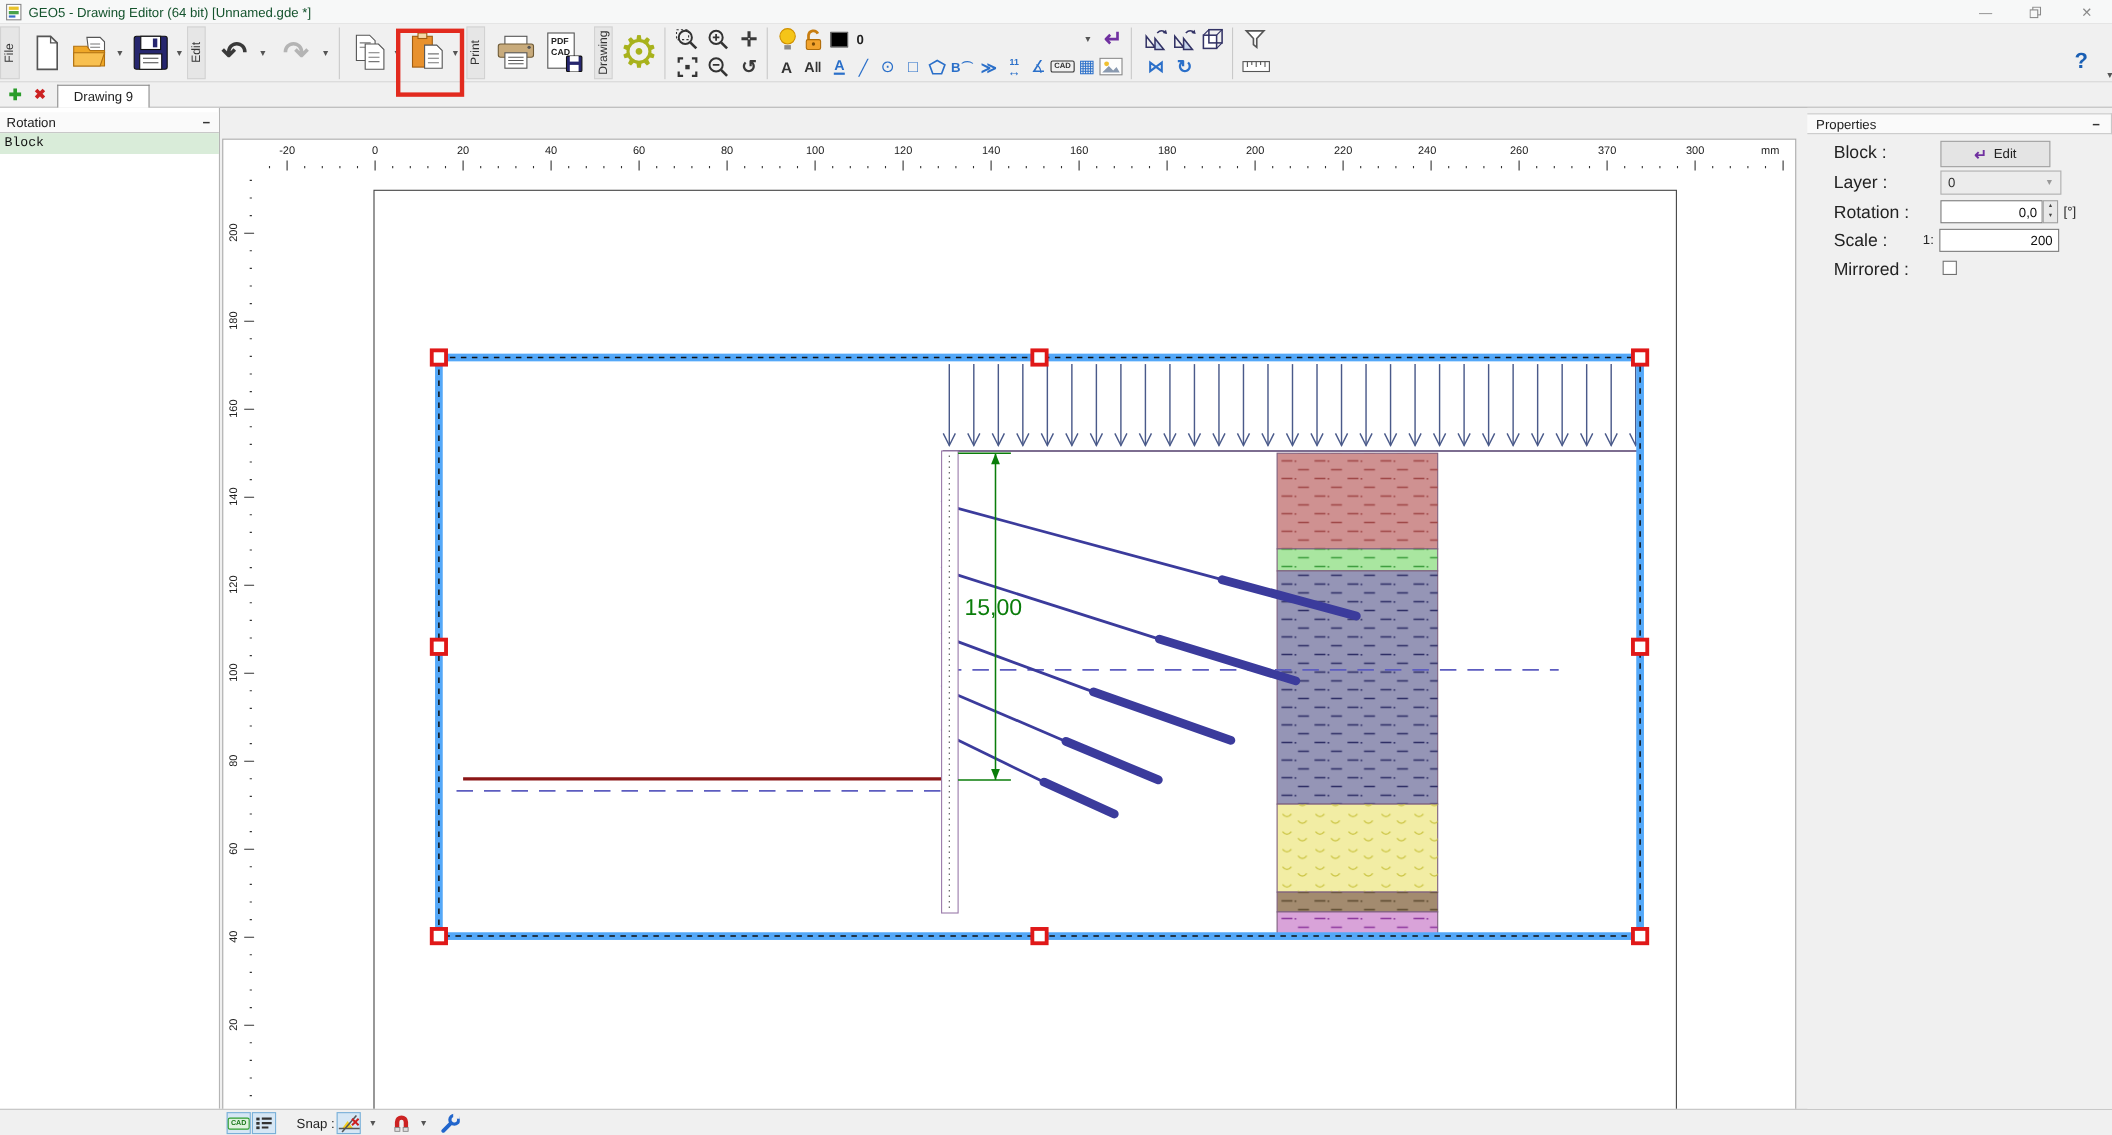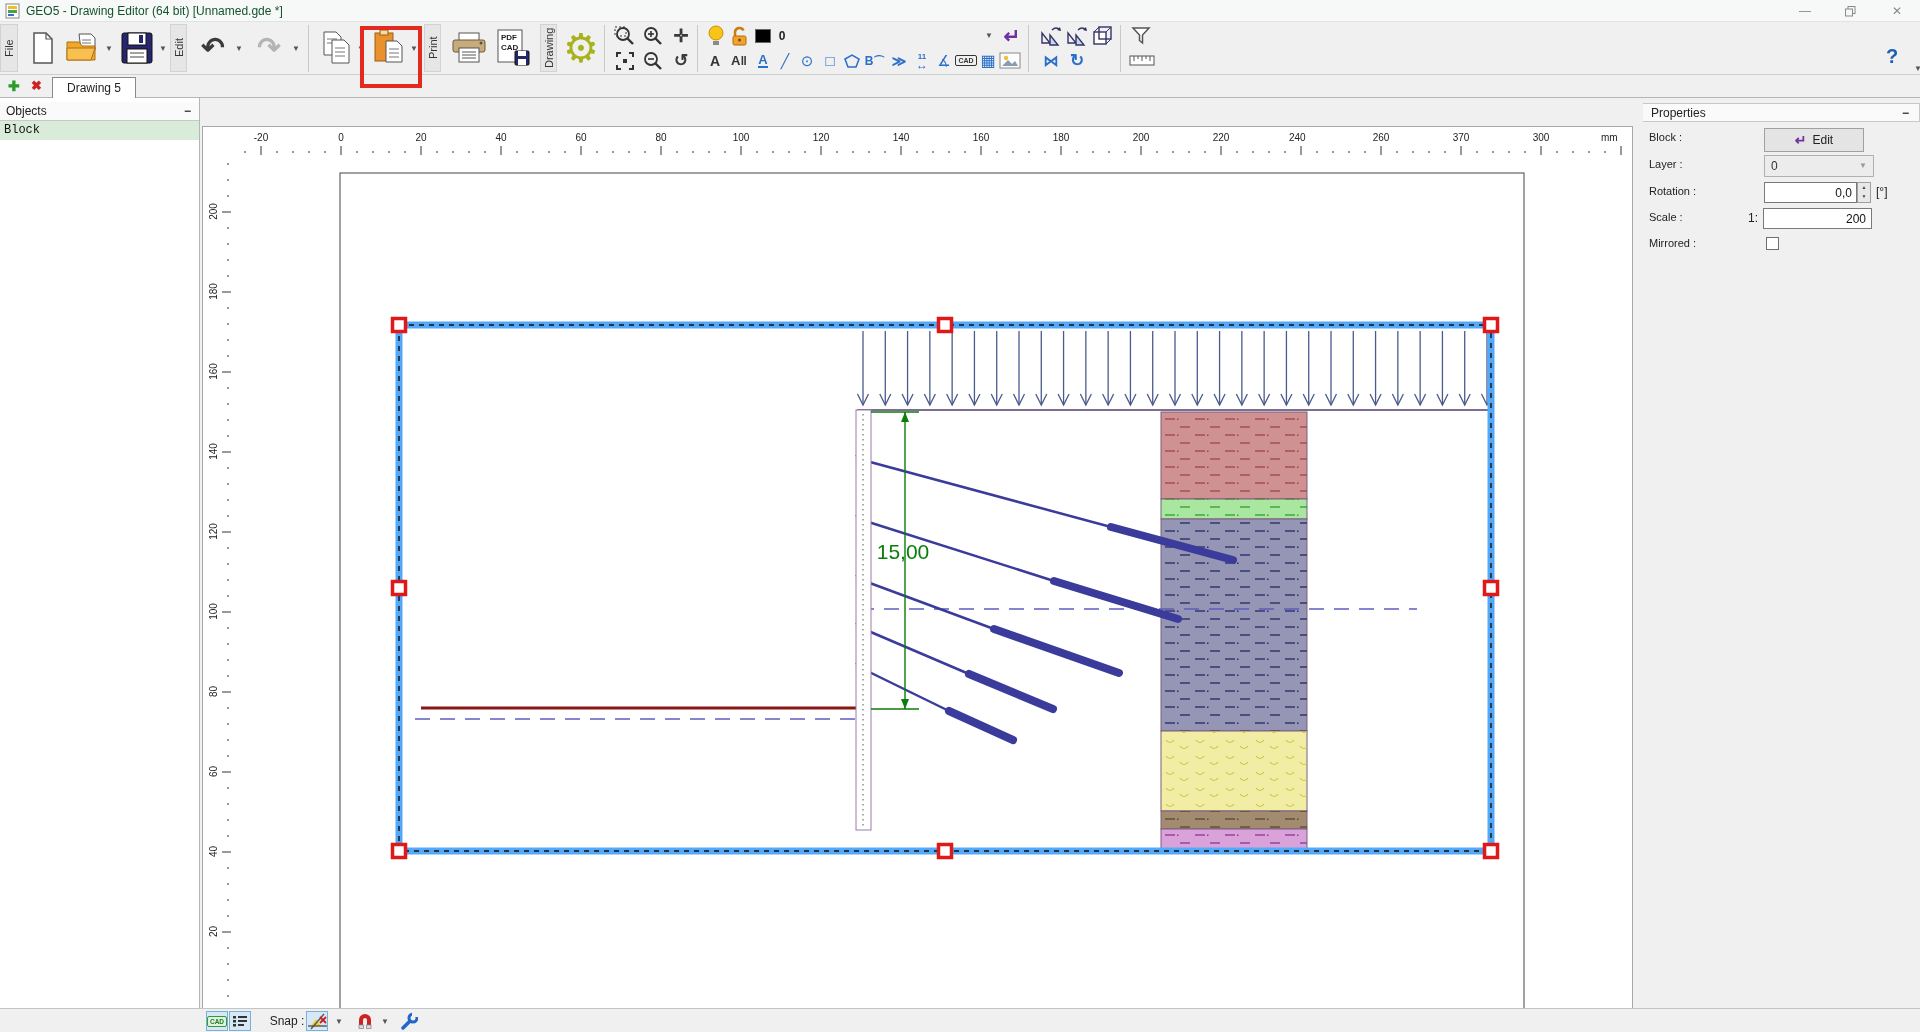--- a/index.html
+++ b/index.html
@@ -63,21 +63,21 @@
     border-top:1px solid #c4c4c4; }
   #status-items { position:absolute; left:202px; top:0; width:600px; height:29px; }
   .stitem { position:absolute; top:2px; height:20px; display:flex; align-items:center; justify-content:center; }
   .stbtn { background:#d6e7f5; border:1px solid #7ab0d8; }
 
   
   #properties-panel { position:absolute; left:1643px; top:98px; width:277px; height:910px; background:#f0f0f0; }
   #properties-header { position:absolute; left:0; top:5px; width:277px; height:19px; background:#fafafa;
     border:1px solid #c8c8c8; border-left:none; font-size:12px; color:#222; padding:2px 8px; }
   #properties-min { position:absolute; right:10px; top:2px; font-weight:bold; color:#333; }
-  .prop-label { position:absolute; left:6px; font-size:11px; color:#222; }
+  .prop-label { position:absolute; left:24px; font-size:16px; color:#222; }
   #edit-button { position:absolute; left:121px; top:30px; width:100px; height:24px; background:#e4e4e4;
     border:1px solid #a0a0a0; font-size:12px; color:#222; display:flex; align-items:center; justify-content:center; gap:6px; }
   #edit-arrow { color:#7030a0; font-weight:bold; font-size:14px; }
   #layer-select { position:absolute; left:121px; top:57px; width:110px; height:22px; background:#ececec;
     border:1px solid #b0b0b0; font-size:12px; color:#333; padding:3px 6px; }
   #layer-caret { position:absolute; right:6px; top:5px; font-size:8px; color:#999; }
   #rotation-input { position:absolute; left:121px; top:84px; width:93px; height:21px; background:#fff;
     border:1px solid #7a7a7a; font-size:12px; color:#111; text-align:right; padding:3px 4px; }
   #rotation-spinner { position:absolute; left:214px; top:84px; width:14px; height:21px; border:1px solid #a0a0a0;
     background:#e8e8e8; font-size:5px; color:#444; text-align:center; line-height:9px; }
@@ -378,26 +378,26 @@
           <line x1="17" y1="2" x2="17" y2="5" stroke="#555"></line>
           <line x1="21" y1="2" x2="21" y2="7" stroke="#555"></line>
         </svg>
       </div>
       <div style="position: absolute; left: 748px; top: 4px; width: 250px; height: 20px; border-bottom: 0px;"></div>
     </div>
 
   <div id="tabbar">
     <span id="tab-add">✚</span>
     <span id="tab-close">✖</span>
-    <div id="tab-active">Drawing 5</div>
+    <div id="tab-active">Drawing 9</div>
   </div>
 
   <div id="objects-panel">
     <div id="objects-header">
-      <span>Objects</span>
+      <span>Rotation</span>
       <span id="objects-min">−</span>
     </div>
     <div id="objects-item">Block</div>
   </div>
 
   <div id="canvas">
       <div class="rlabel" style="left:46px;top:5px;width:24px;text-align:center">-20</div>
       <div class="rlabel" style="left:126px;top:5px;width:24px;text-align:center">0</div>
       <div class="rlabel" style="left:206px;top:5px;width:24px;text-align:center">20</div>
       <div class="rlabel" style="left:286px;top:5px;width:24px;text-align:center">40</div>

